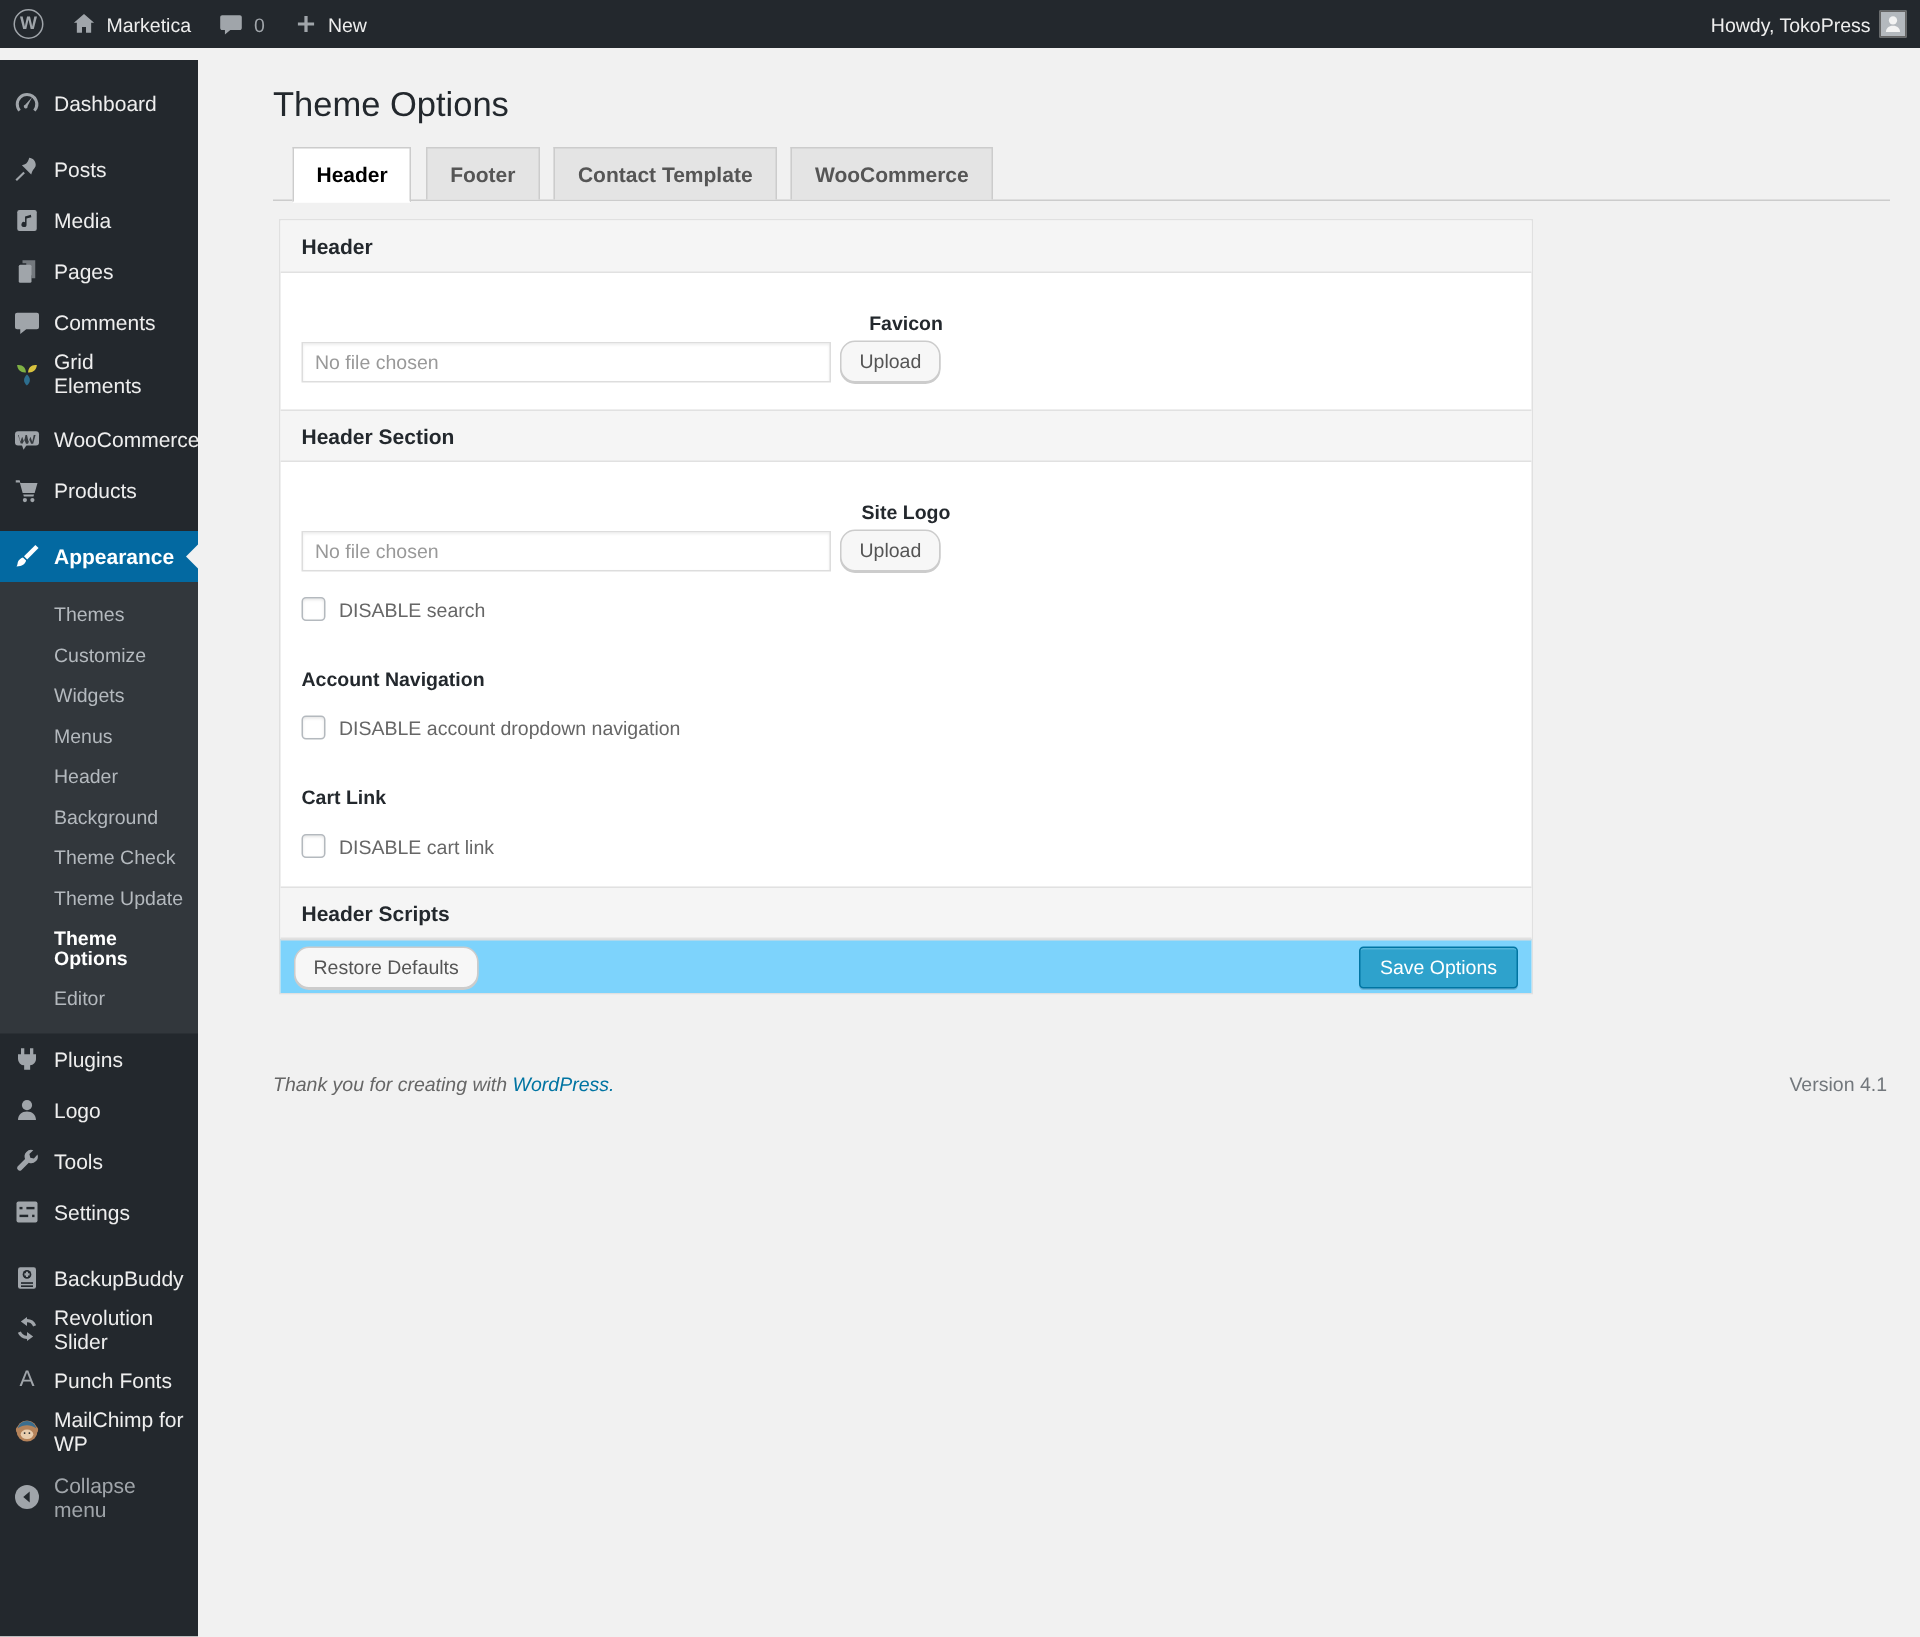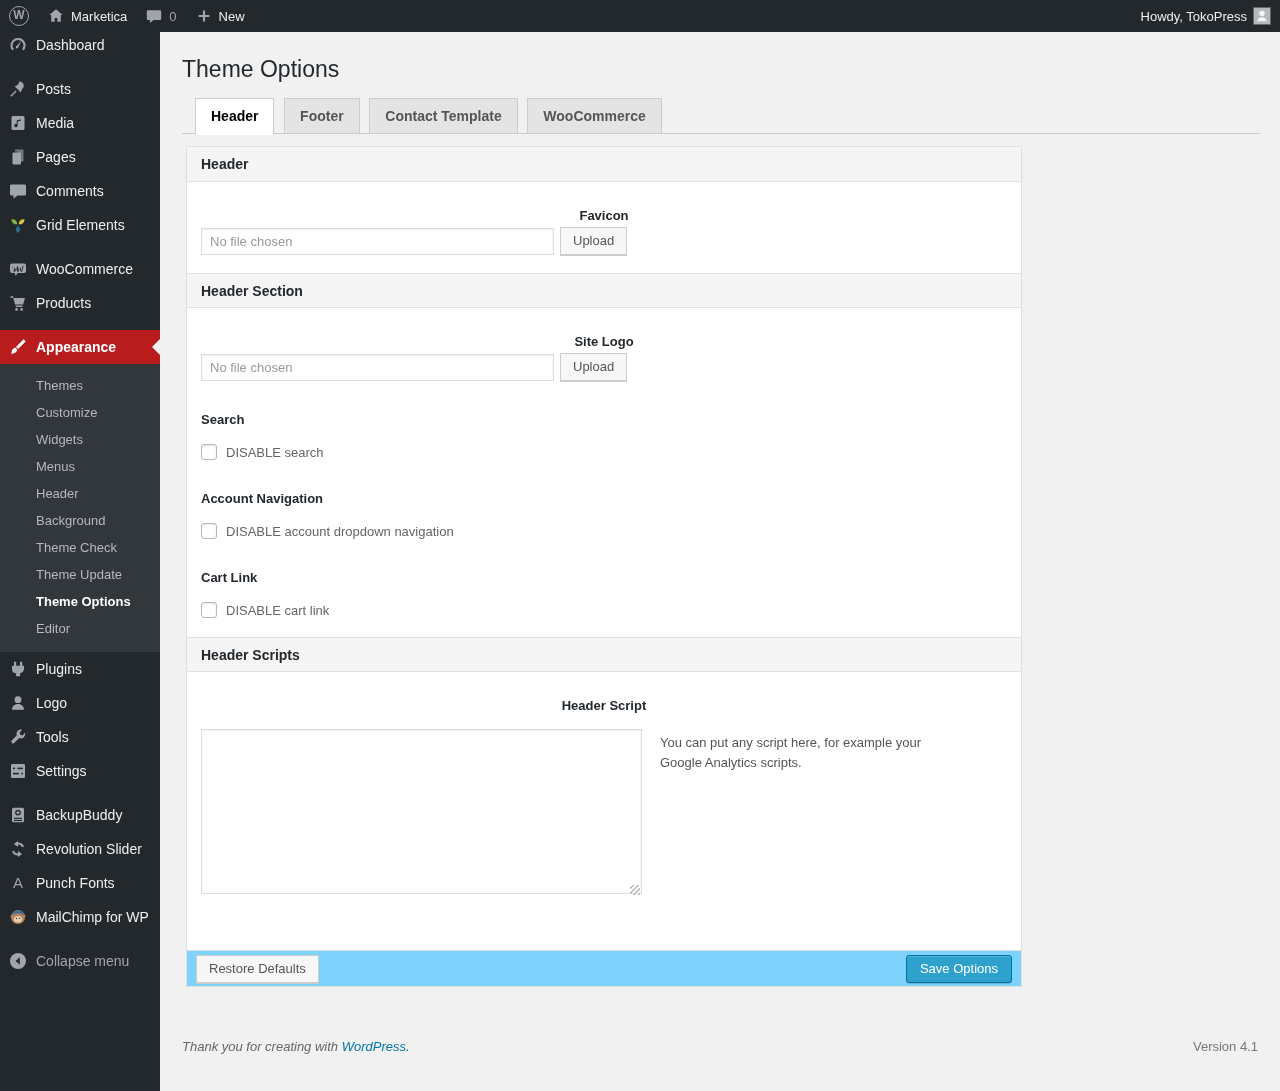--- a/index.html
+++ b/index.html
@@ -23,31 +23,31 @@
   .wp-logo-circle {
     width:20px; height:20px; border:1.5px solid #a0a5aa; border-radius:50%;
     color:#a0a5aa; font-weight:bold; font-size:12px; line-height:17px; text-align:center;
   }
   .ab-icon { width:18px; height:18px; display:inline-block; }
   .ab-count { color:#a0a5aa; }
   .howdy { color:#eee; }
   .avatar { width:18px; height:18px; border:1px solid #666; background:#b4b9be; display:inline-block; overflow:hidden; }
   
   .sidebar {
-    position:absolute; top:16px; left:0; bottom:0; width:160px;
+    position:absolute; top:40px; left:0; bottom:0; width:132px;
     background:#23282d; padding-top:12px; z-index:40;
   }
   .menu-item {
     display:flex; align-items:center; height:34px; padding:0 8px 0 8px;
     color:#eee; font-size:14px; cursor:pointer; position:relative;
   }
   .menu-item .mi { width:20px; height:20px; flex:0 0 20px; margin-right:8px; }
   .mi-fill { fill:#a0a5aa; }
   .menu-sep { height:10px; }
-  .menu-item.active { background:#b91c1c; color:#fff; font-weight:bold; }
+  .menu-item.active { background:#0369a1; color:#fff; font-weight:bold; }
   .menu-item.active .mi-fill { fill:#fff; }
   .menu-item.active::after {
     content:""; position:absolute; right:0; top:50%; margin-top:-8px;
     border:8px solid transparent; border-right-color:#f1f1f1;
   }
   .submenu { background:#32373c; padding:8px 0 10px; }
   .submenu-item {
     display:block; padding:7px 8px 7px 36px; color:#b4b9be; font-size:13px;
     cursor:pointer; line-height:13px;
   }
@@ -86,21 +86,21 @@
   .flabel { display:block; font-weight:bold; font-size:13px; color:#23282d; padding-top:32px; line-height:14px; }
   .flabel.first { padding-top:27px;text-align:center; }
   .control-row { margin-top:4px; display:flex; align-items:center; }
   .file-input {
     width:353px; height:27px; border:1px solid #ddd; background:#fff;
     padding:0 8px; font-size:13px; color:#32373c; outline:none;
     box-shadow:inset 0 1px 2px rgba(0,0,0,.07); font-family:"Liberation Sans", sans-serif;
   }
   .file-input::placeholder { color:#999; opacity:1; }
   .btn-secondary {
-    background:#f7f7f7; border:1px solid #ccc; border-radius:0; color:#555;
+    background:#f7f7f7; border:1px solid #ccc; border-radius:10px; color:#555;
     font-size:13px; padding:5px 12px; cursor:pointer; box-shadow:0 1px 0 #ccc;
     font-family:"Liberation Sans", sans-serif; line-height:16px;
   }
   .upload-btn { margin-left:6px; }
   .checkbox-row { margin-top:17px; display:flex; align-items:flex-end; }
   .checkbox {
     width:16px; height:16px; border:1px solid #b4b9be; border-radius:3px;
     background:#fff; display:inline-block; cursor:pointer;
     box-shadow:inset 0 1px 2px rgba(0,0,0,.1);
   }
@@ -379,21 +379,20 @@
       <span>Header Section</span>
     </div>
 
     <div class="section-body pb19">
       <span class="flabel first">Site Logo</span>
       <div class="control-row">
         <input class="file-input" type="text" placeholder="No file chosen" style="">
         <button class="btn-secondary upload-btn">Upload</button>
       </div>
 
-      <span class="flabel">Search</span>
       <div class="checkbox-row">
         <span class="checkbox"></span>
         <span class="cb-label">DISABLE search</span>
       </div>
 
       <span class="flabel">Account Navigation</span>
       <div class="checkbox-row">
         <span class="checkbox"></span>
         <span class="cb-label">DISABLE account dropdown navigation</span>
       </div>
@@ -402,30 +401,20 @@
       <div class="checkbox-row">
         <span class="checkbox"></span>
         <span class="cb-label">DISABLE cart link</span>
       </div>
     </div>
 
     <div class="section-bar mid">
       <span>Header Scripts</span>
     </div>
 
-    <div class="section-body pb53">
-      <span class="flabel first">Header Script</span>
-      <div class="script-row">
-        <span class="ta-wrap">
-          <textarea class="script-textarea" style=""></textarea>
-          <span class="resize-grip"></span>
-        </span>
-        <p class="help-text">You can put any script here, for example your Google Analytics scripts.</p>
-      </div>
-    </div>
 
     <div class="panel-footer">
       <button class="btn-secondary">Restore Defaults</button>
       <button class="btn-primary">Save Options</button>
     </div>
 
   </div>
 
   <div class="page-footer">
     <span class="thankyou"><span>Thank you for creating with </span><a>WordPress.</a></span>

